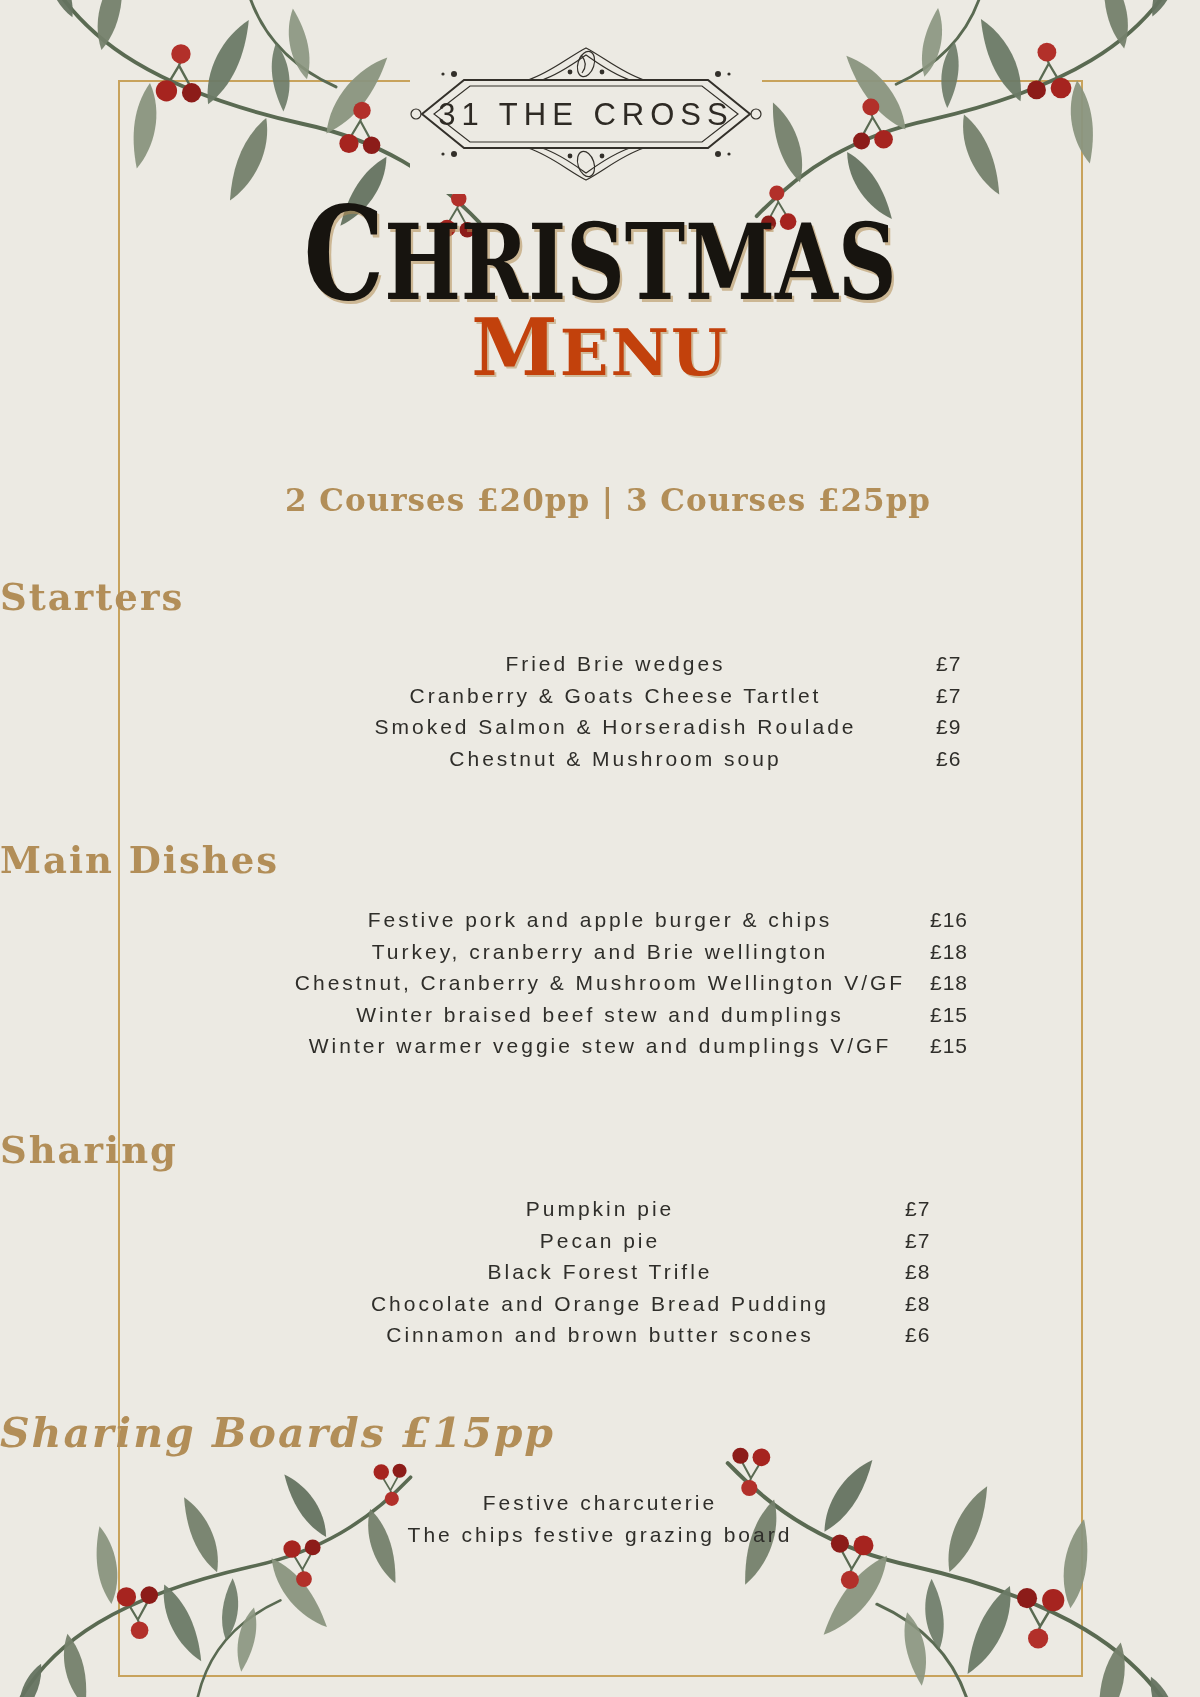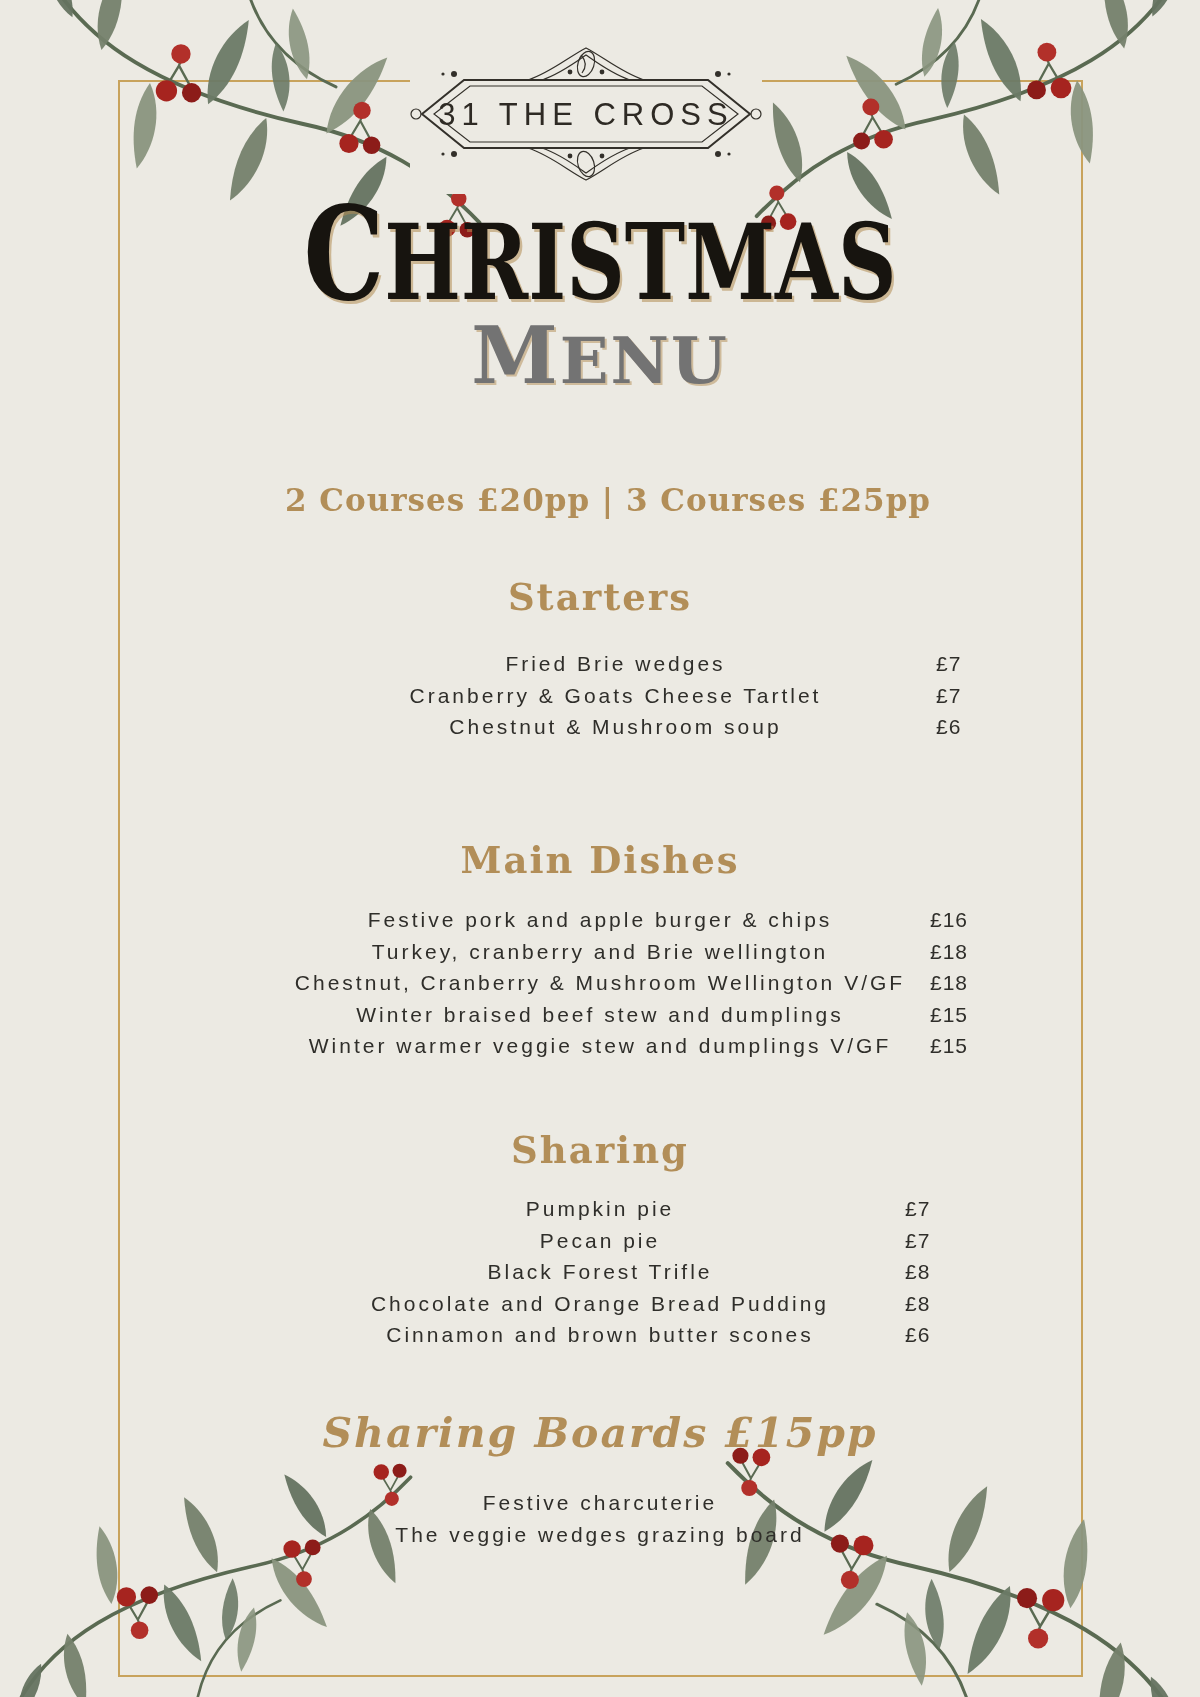--- a/index.html
+++ b/index.html
@@ -39,40 +39,40 @@
     position:absolute; top:198px; left:0; width:100%; margin:0;
     text-align:center; z-index:2;
     font-family:"DejaVu Serif", serif; font-weight:700;
     font-size:104px; line-height:112px; letter-spacing:0px;
     color:#17140f; text-transform:uppercase;
     transform:scaleX(.78); transform-origin:50% 50%;
     text-shadow:3px 3px 0 rgba(178,140,84,.55);
   }
   .title::first-letter { font-size:1.25em; }
   .subtitle {
-    position:absolute; top:320px; left:0; width:100%; margin:0;
+    position:absolute; top:312px; left:0; width:100%; margin:0;
     text-align:center; z-index:2;
     font-family:"DejaVu Serif", serif; font-weight:700;
     font-size:64px; line-height:72px; letter-spacing:2px;
-    color:#737373; text-transform:uppercase;
+    color:#c2410c; text-transform:uppercase;
     text-shadow:2px 2px 0 rgba(178,140,84,.5);
   }
   .subtitle::first-letter { font-size:1.22em; }
 
   
   .pricing {
     position:absolute; top:482px; left:0; width:100%; margin:0;
     text-align:center; z-index:2;
     font-family:"DejaVu Serif", serif; font-weight:700;
     font-size:31px; letter-spacing:1px; color:#B28E58;padding-left:8px;
   }
 
   
   .sec-heading {
-    position:absolute; left:0; width:100%; margin:0; text-align:center; z-index:2;
+    position:absolute; left:0; width:100%; margin:0; z-index:2;
     font-family:"DejaVu Serif", serif; font-weight:700;
     letter-spacing:2px; color:#B28E58; font-size:37px; line-height:44px;
   }
   .h-starters { top:575px; }
   .h-mains    { top:838px; }
   .h-desserts { top:1128px; }
   .h-sharing  { top:1408px; font-size:41px; line-height:50px;font-style:italic; }
 
   .menu-list {
     position:absolute; left:0; right:0; margin:0; padding:0; list-style:none;
@@ -180,20 +180,21 @@
   <h1 class="title">Christmas</h1>
   <div class="subtitle">Menu</div>
 
   <div class="pricing">2 Courses £20pp | 3 Courses £25pp</div>
 
   <section>
     <h2 class="sec-heading h-starters">Starters</h2>
     <ul class="menu-list l-starters sec-starters">
         <li class="menu-row"><span class="item-name">Fried Brie wedges</span><span class="item-price">£7</span></li>
         <li class="menu-row"><span class="item-name">Cranberry &amp; Goats Cheese Tartlet</span><span class="item-price">£7</span></li>
+        <li class="menu-row"><span class="item-name">Smoked Salmon &amp; Horseradish Roulade</span><span class="item-price">£9</span></li>
         <li class="menu-row"><span class="item-name">Chestnut &amp; Mushroom soup</span><span class="item-price">£6</span></li>
       </ul>
   </section>
 
   <section>
     <h2 class="sec-heading h-mains">Main Dishes</h2>
     <ul class="menu-list l-mains sec-mains">
         <li class="menu-row"><span class="item-name">Festive pork and apple burger &amp; chips</span><span class="item-price">£16</span></li>
         <li class="menu-row"><span class="item-name">Turkey, cranberry and Brie wellington</span><span class="item-price">£18</span></li>
         <li class="menu-row"><span class="item-name">Chestnut, Cranberry &amp; Mushroom Wellington V/GF</span><span class="item-price">£18</span></li>
@@ -210,17 +211,17 @@
         <li class="menu-row"><span class="item-name">Black Forest Trifle</span><span class="item-price">£8</span></li>
         <li class="menu-row"><span class="item-name">Chocolate and Orange Bread Pudding</span><span class="item-price">£8</span></li>
         <li class="menu-row"><span class="item-name">Cinnamon and brown butter scones</span><span class="item-price">£6</span></li>
       </ul>
   </section>
 
   <section>
     <h2 class="sec-heading h-sharing">Sharing Boards £15pp</h2>
     <ul class="menu-list l-sharing sec-sharing">
         <li class="menu-row"><span class="item-name">Festive charcuterie</span></li>
-        <li class="menu-row"><span class="item-name">The veggie wedges grazing board</span></li>
+        <li class="menu-row"><span class="item-name">The chips festive grazing board</span></li>
       </ul>
   </section>
 
 </div>
 
 </body></html>

